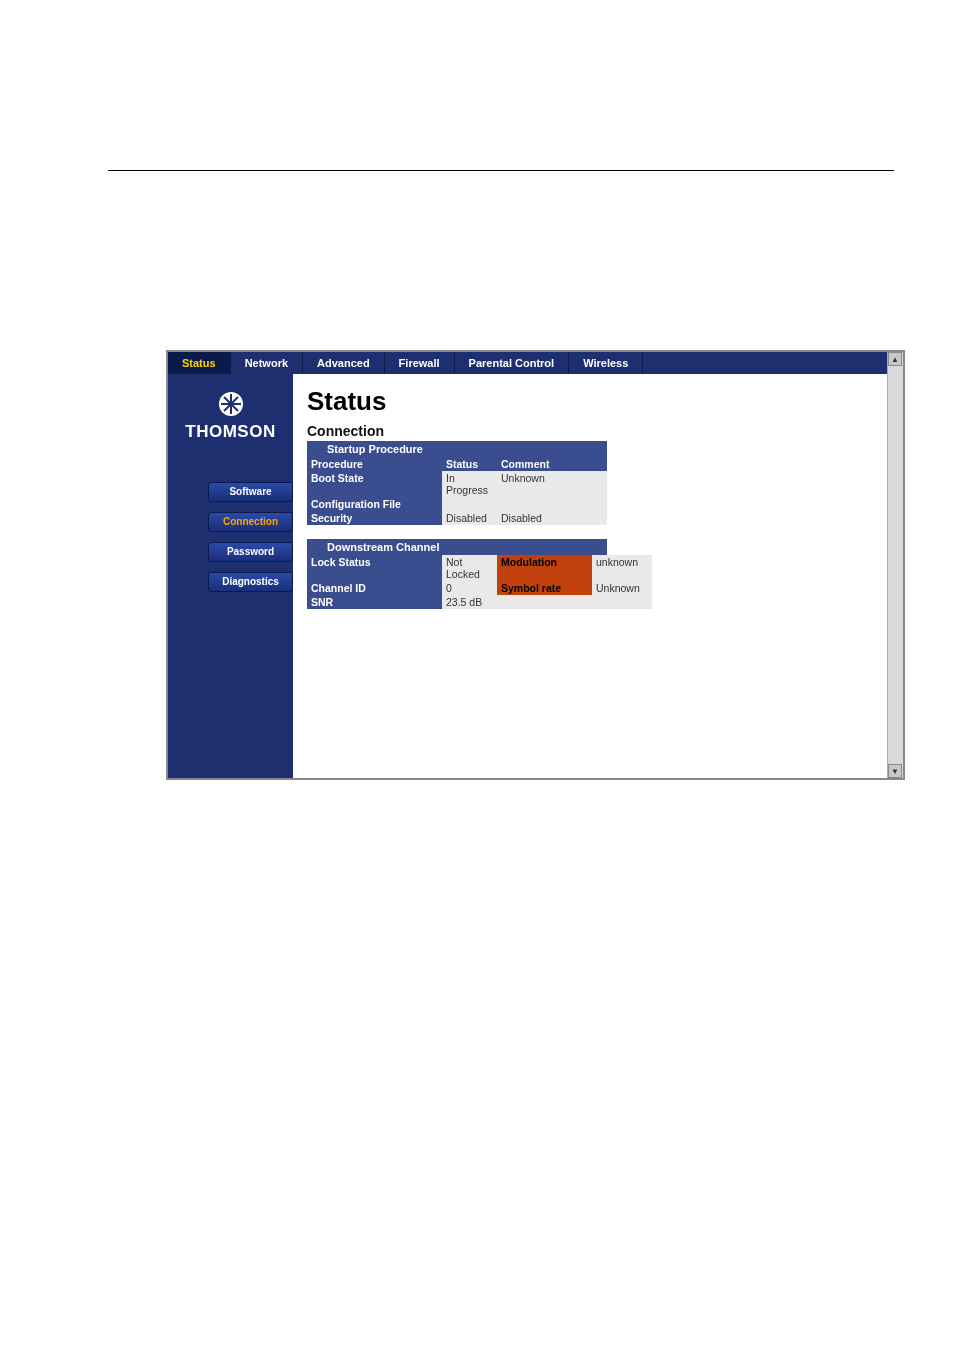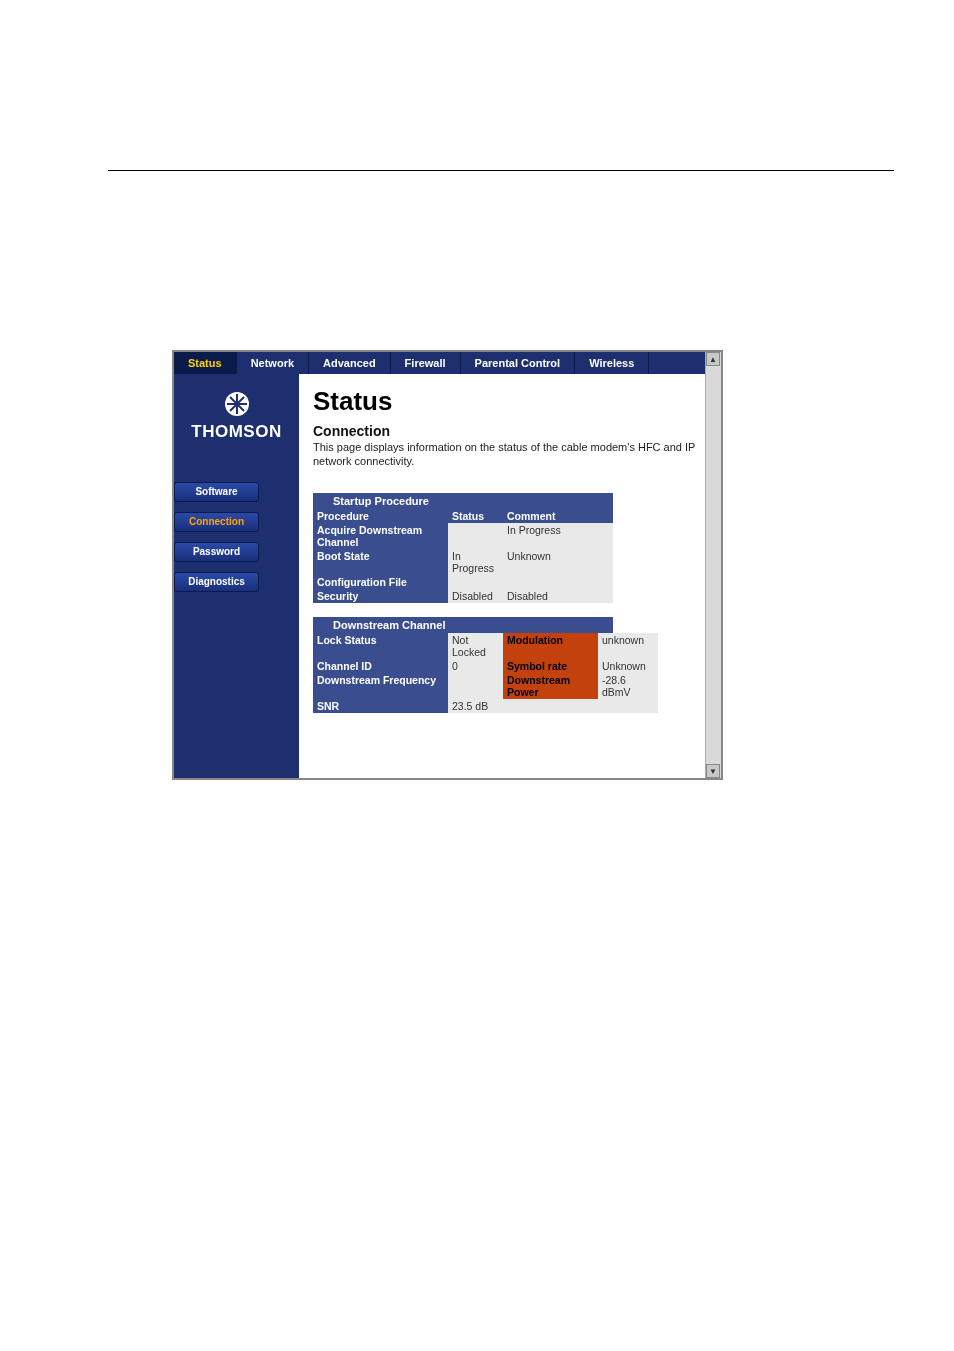--- a/index.html
+++ b/index.html
@@ -1,22 +1,22 @@
 <!DOCTYPE html>
 <html><head>
   <meta charset="utf-8">
   <style>
     * { margin: 0; padding: 0; box-sizing: border-box; }
     body { font-family: Arial, Helvetica, sans-serif; background: #fff; width: 954px; height: 1351px; position: relative; }
     
     .outer-frame {
       position: absolute;
       top: 350px;
-      left: 172px;
-      width: 551px;
+      left: 166px;
+      width: 739px;
       height: 430px;
       border: 2px solid #888;
       background: #fff;
       overflow: hidden;
     }
     
     .top-nav {
       background: #1e2f6f;
       height: 22px;
       display: flex;
@@ -60,21 +60,21 @@
       font-size: 17px;
       text-align: right;
       letter-spacing: 0.5px;
     }
     .side-links {
       margin-top: 40px;
       display: flex;
       flex-direction: column;
       gap: 10px;
       width: 100%;
-      align-items: flex-start;
+      align-items: flex-end;
     }
     .side-btn {
       width: 85px;
       height: 20px;
       background: linear-gradient(#2a4aa8, #1a2f7a);
       border: 1px solid #0a1a4a;
       border-radius: 3px;
       color: #fff;
       font-size: 10px;
       font-weight: bold;
@@ -213,35 +213,29 @@
         <div class="side-btn">Software</div>
         <div class="side-btn active">Connection</div>
         <div class="side-btn">Password</div>
         <div class="side-btn">Diagnostics</div>
       </div>
     </div>
 
     <div class="content">
       <div class="page-title">Status</div>
       <div class="sub-title">Connection</div>
-      <div class="description">This page displays information on the status of the cable modem's HFC and IP network connectivity.</div>
 
       <div class="data-section">
         <div class="section-head">Startup Procedure</div>
         <table class="data-grid">
           <tbody>
               <tr>
             <th style="width:135px">Procedure</th>
             <th style="width:55px">Status</th>
             <th style="width:110px">Comment</th>
-          </tr>
-          <tr>
-            <td class="label-cell">Acquire Downstream Channel</td>
-            <td class="val-cell"></td>
-            <td class="val-cell">In Progress</td>
           </tr>
           <tr>
             <td class="label-cell">Boot State</td>
             <td class="val-cell">In Progress</td>
             <td class="val-cell">Unknown</td>
           </tr>
           <tr>
             <td class="label-cell">Configuration File</td>
             <td class="val-cell"></td>
             <td class="val-cell"></td>
@@ -265,26 +259,20 @@
             <td class="label2-cell" style="width:95px">Modulation</td>
             <td class="val-cell" style="width:60px">unknown</td>
           </tr>
           <tr>
             <td class="label-cell">Channel ID</td>
             <td class="val-cell">0</td>
             <td class="label2-cell">Symbol rate</td>
             <td class="val-cell">Unknown</td>
           </tr>
           <tr>
-            <td class="label-cell">Downstream Frequency</td>
-            <td class="val-cell"></td>
-            <td class="label2-cell">Downstream Power</td>
-            <td class="val-cell">-28.6 dBmV</td>
-          </tr>
-          <tr>
             <td class="label-cell">SNR</td>
             <td class="val-cell">23.5 dB</td>
             <td class="val-cell"></td>
             <td class="val-cell"></td>
           </tr>
         </tbody>
           </table>
       </div>
 
 

